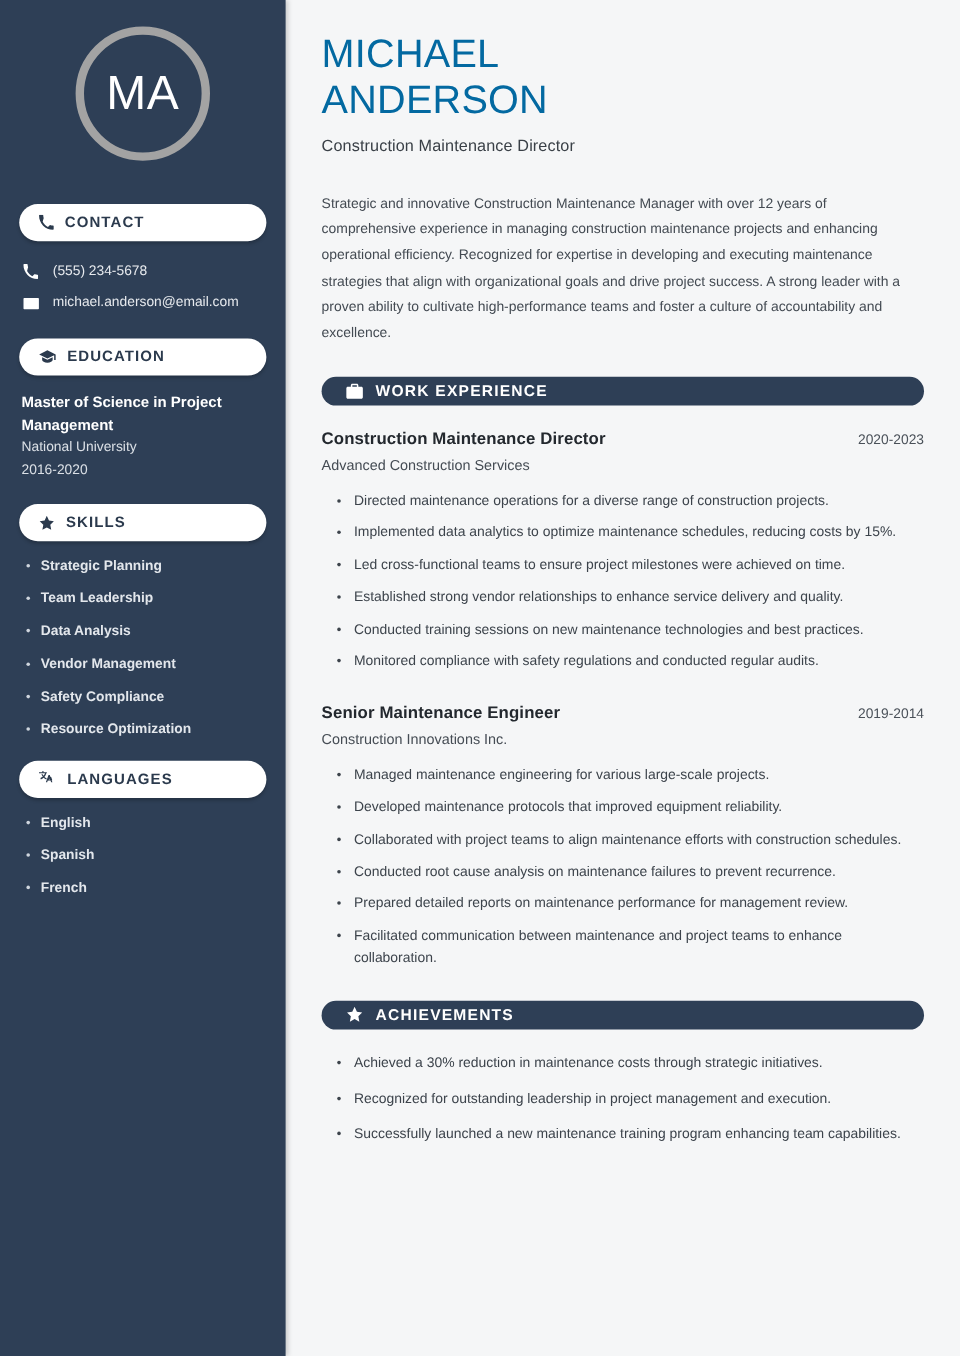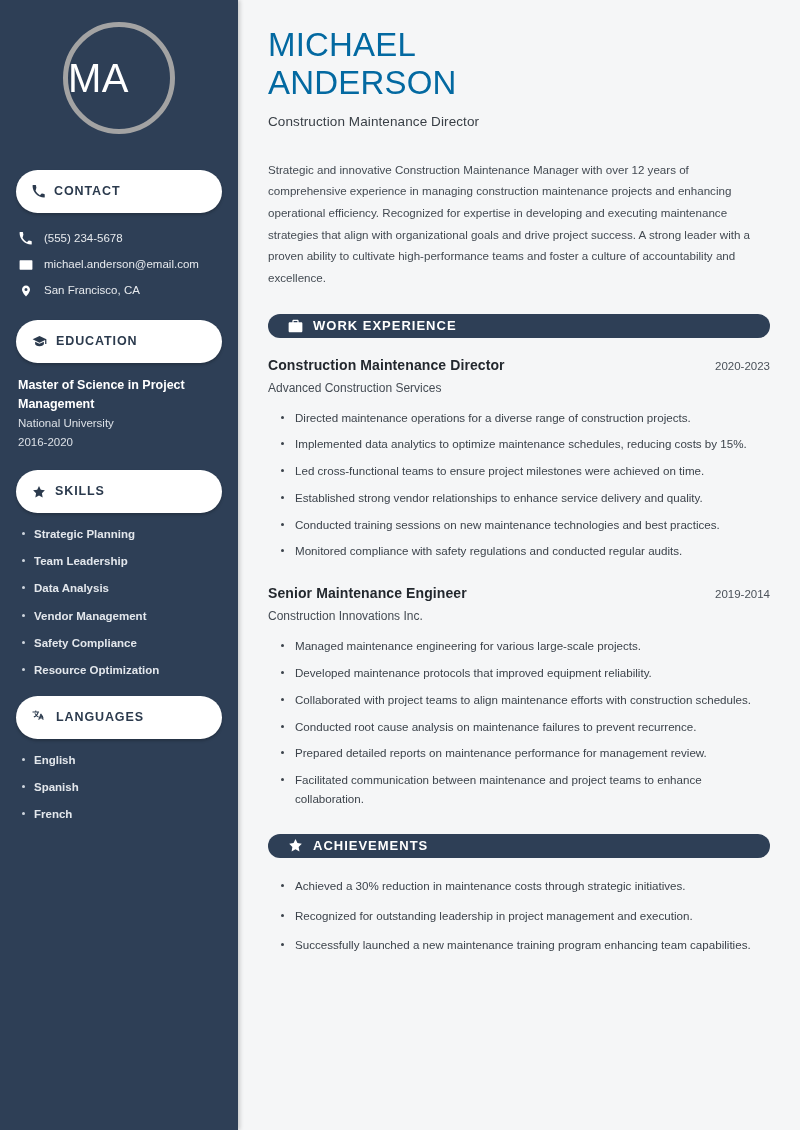--- a/index.html
+++ b/index.html
@@ -35,40 +35,40 @@
 
   .avatar-wrap {
     display: flex;
     justify-content: center;
     padding-top: 22px;
     padding-bottom: 20px;
   }
   .avatar {
     width: 112px;
     height: 112px;
-    border: 5px solid #a3a3a3;
+    border: 7px solid #a3a3a3;
     border-radius: 50%;
     display: flex;
     align-items: center;
-    justify-content: flex-start;
+    justify-content: center;
   }
   .avatar-initials {
     font-size: 40px;
     font-weight: 400;
     letter-spacing: 0.5px;
     color: #ffffff;
     line-height: 1;
   }
 
   
   .pill {
     background: #ffffff;
     color: #2b3a4d;
     border-radius: 999px;
-    height: 43px;
+    height: 31px;
     display: flex;
     align-items: center;
     gap: 9px;
     padding: 0 16px;
     box-shadow: 0 2px 3px rgba(0,0,0,0.22);
     margin-bottom: 13px;
   }
   .pill-label {
     font-size: 12.5px;
     font-weight: bold;
@@ -281,28 +281,20 @@
 
         <div class="contact-row">
           <span class="contact-ico">
             <svg width="14" height="14" viewBox="0 0 24 24" fill="#ffffff">
                 <path d="M2 4h20c.6 0 1 .4 1 1v14c0 .6-.4 1-1 1H2c-.6 0-1-.4-1-1V5c0-.6.4-1 1-1zm10 9L3.2 6h17.6L12 13z"></path>
               </svg>
           </span>
           <span class="contact-text">michael.anderson@email.com</span>
         </div>
 
-        <div class="contact-row">
-          <span class="contact-ico">
-            <svg width="12" height="14" viewBox="0 0 24 24" fill="#ffffff">
-                <path d="M12 1C7.6 1 4 4.6 4 9c0 6 8 14 8 14s8-8 8-14c0-4.4-3.6-8-8-8zm0 11a3 3 0 110-6 3 3 0 010 6z"></path>
-              </svg>
-          </span>
-          <span class="contact-text">San Francisco, CA</span>
-        </div>
       </div>
     </section>
 
     <section class="sb-section">
       <div class="pill">
         <span>
           <svg width="15" height="13" viewBox="0 0 24 20" fill="#2b3a4d">
               <path d="M12 1L1 6.5 12 12l9-4.5V14h2V6.5L12 1z"></path>
               <path d="M5 10.2V14c0 1.9 3.1 3.5 7 3.5s7-1.6 7-3.5v-3.8l-7 3.5-7-3.5z"></path>
             </svg>

